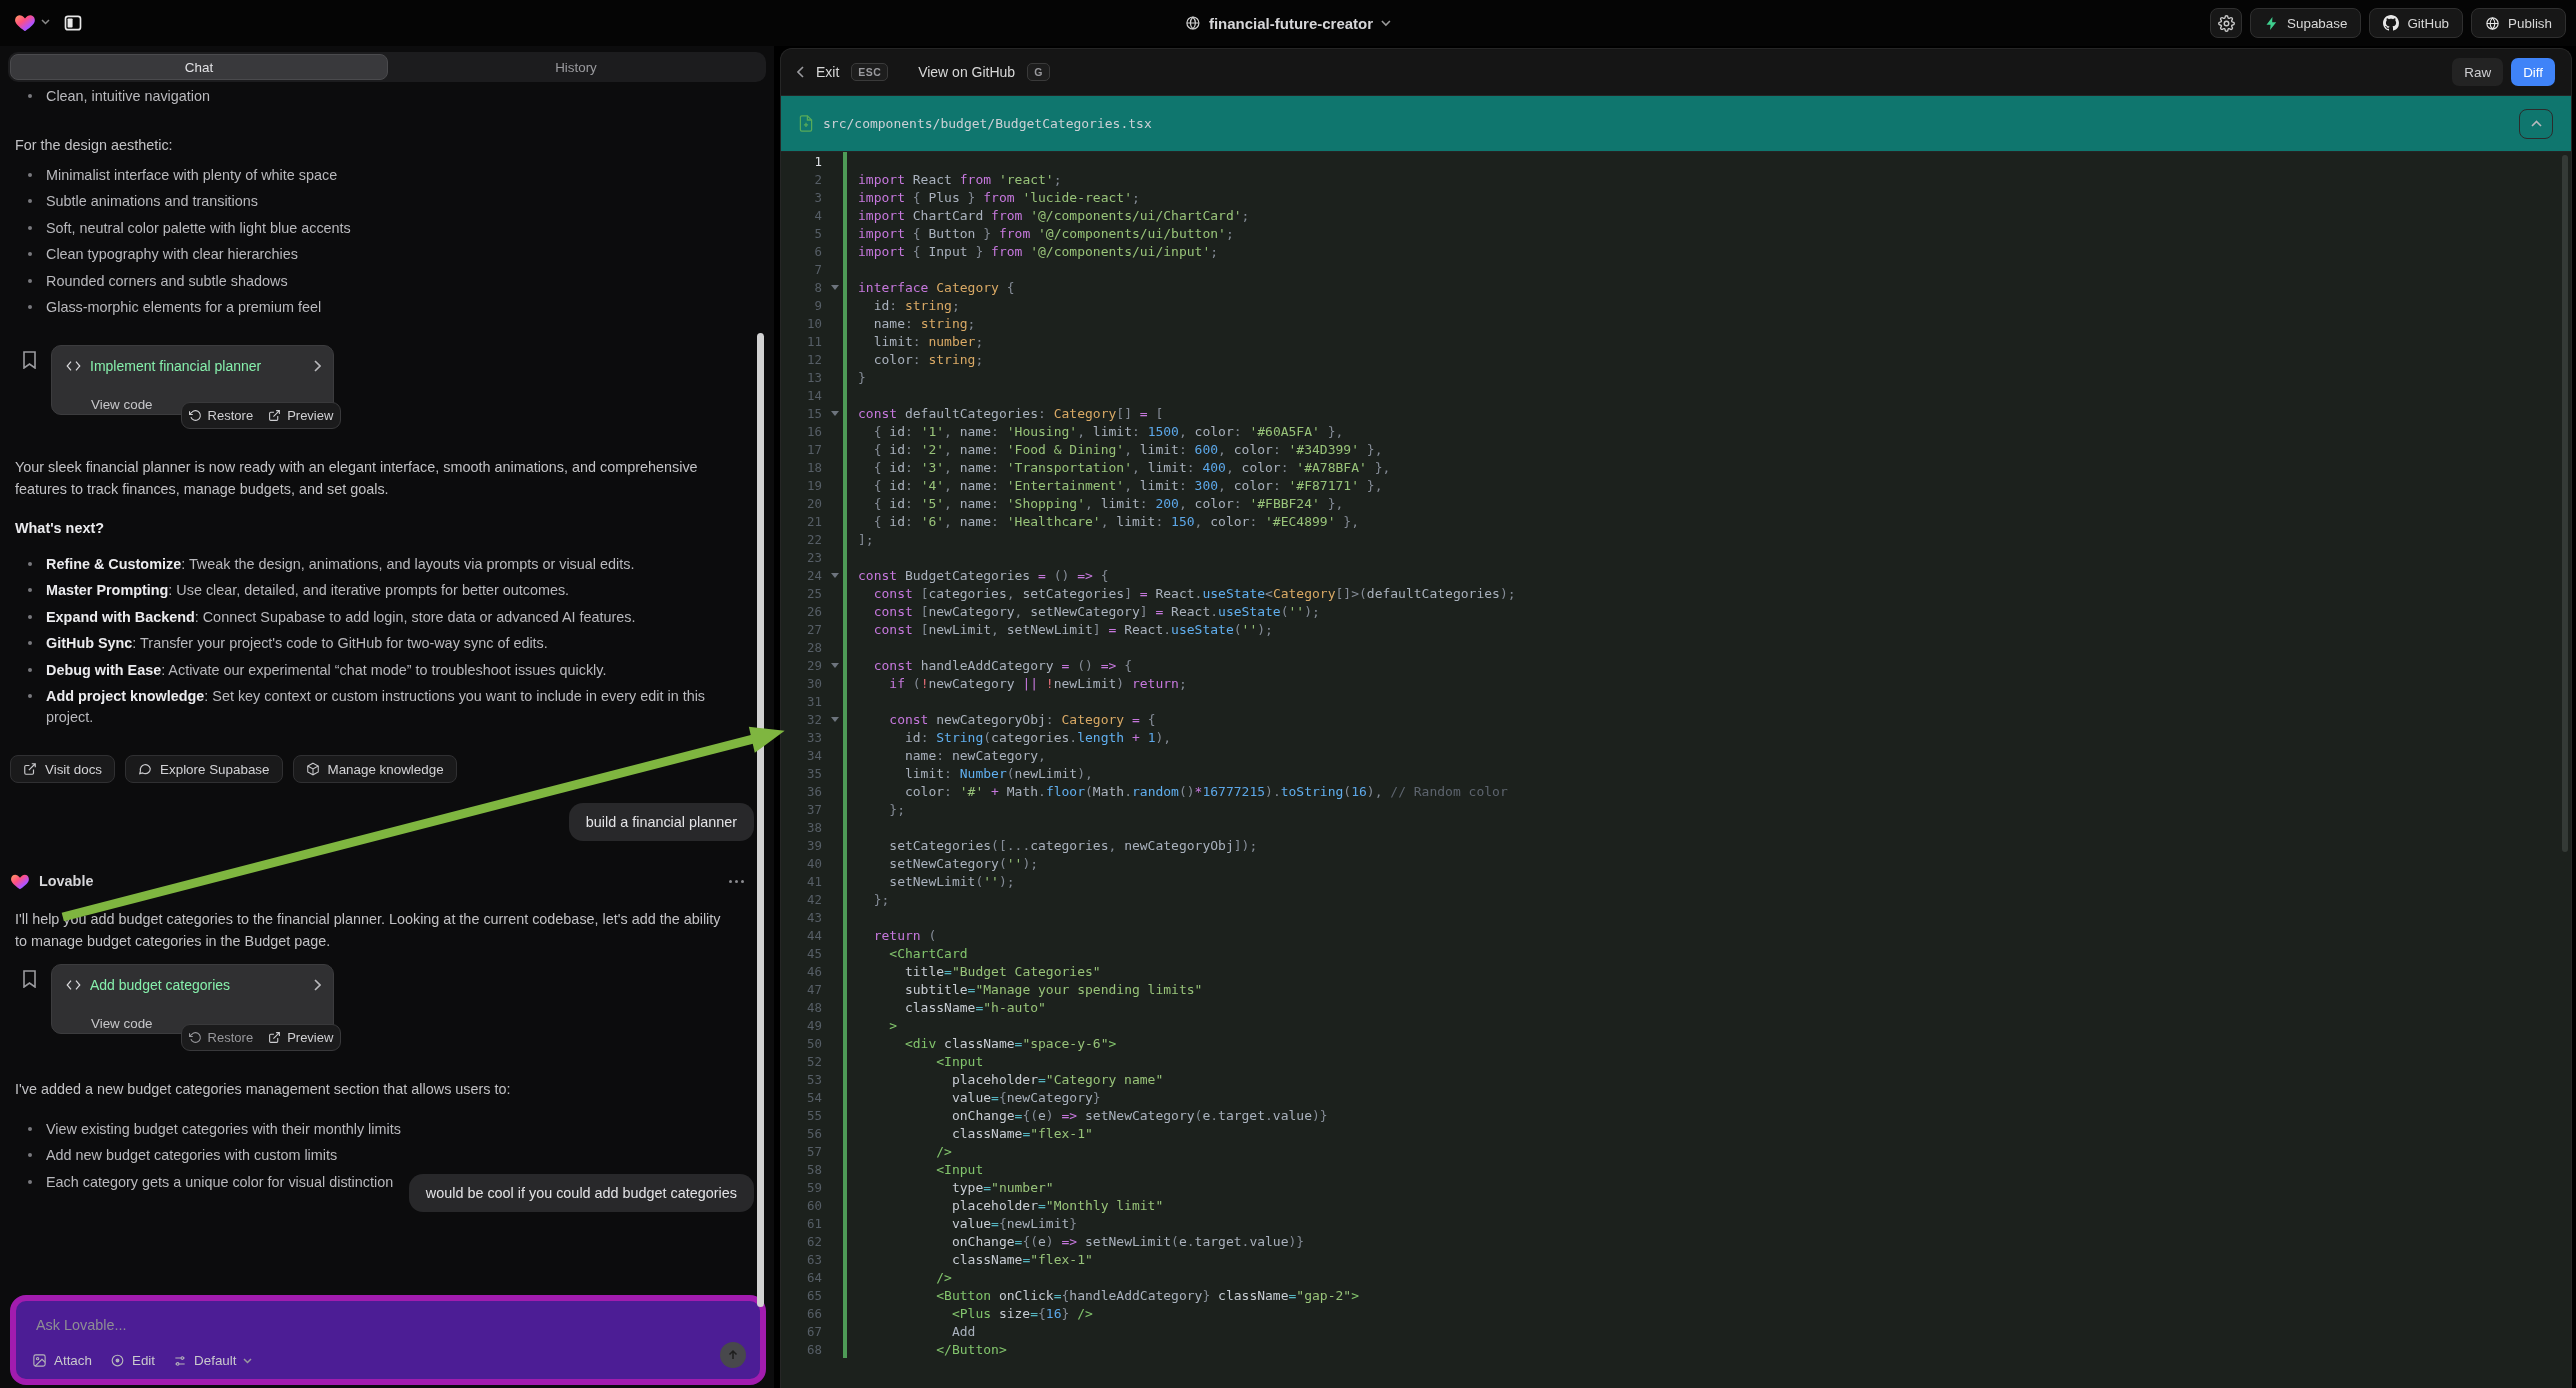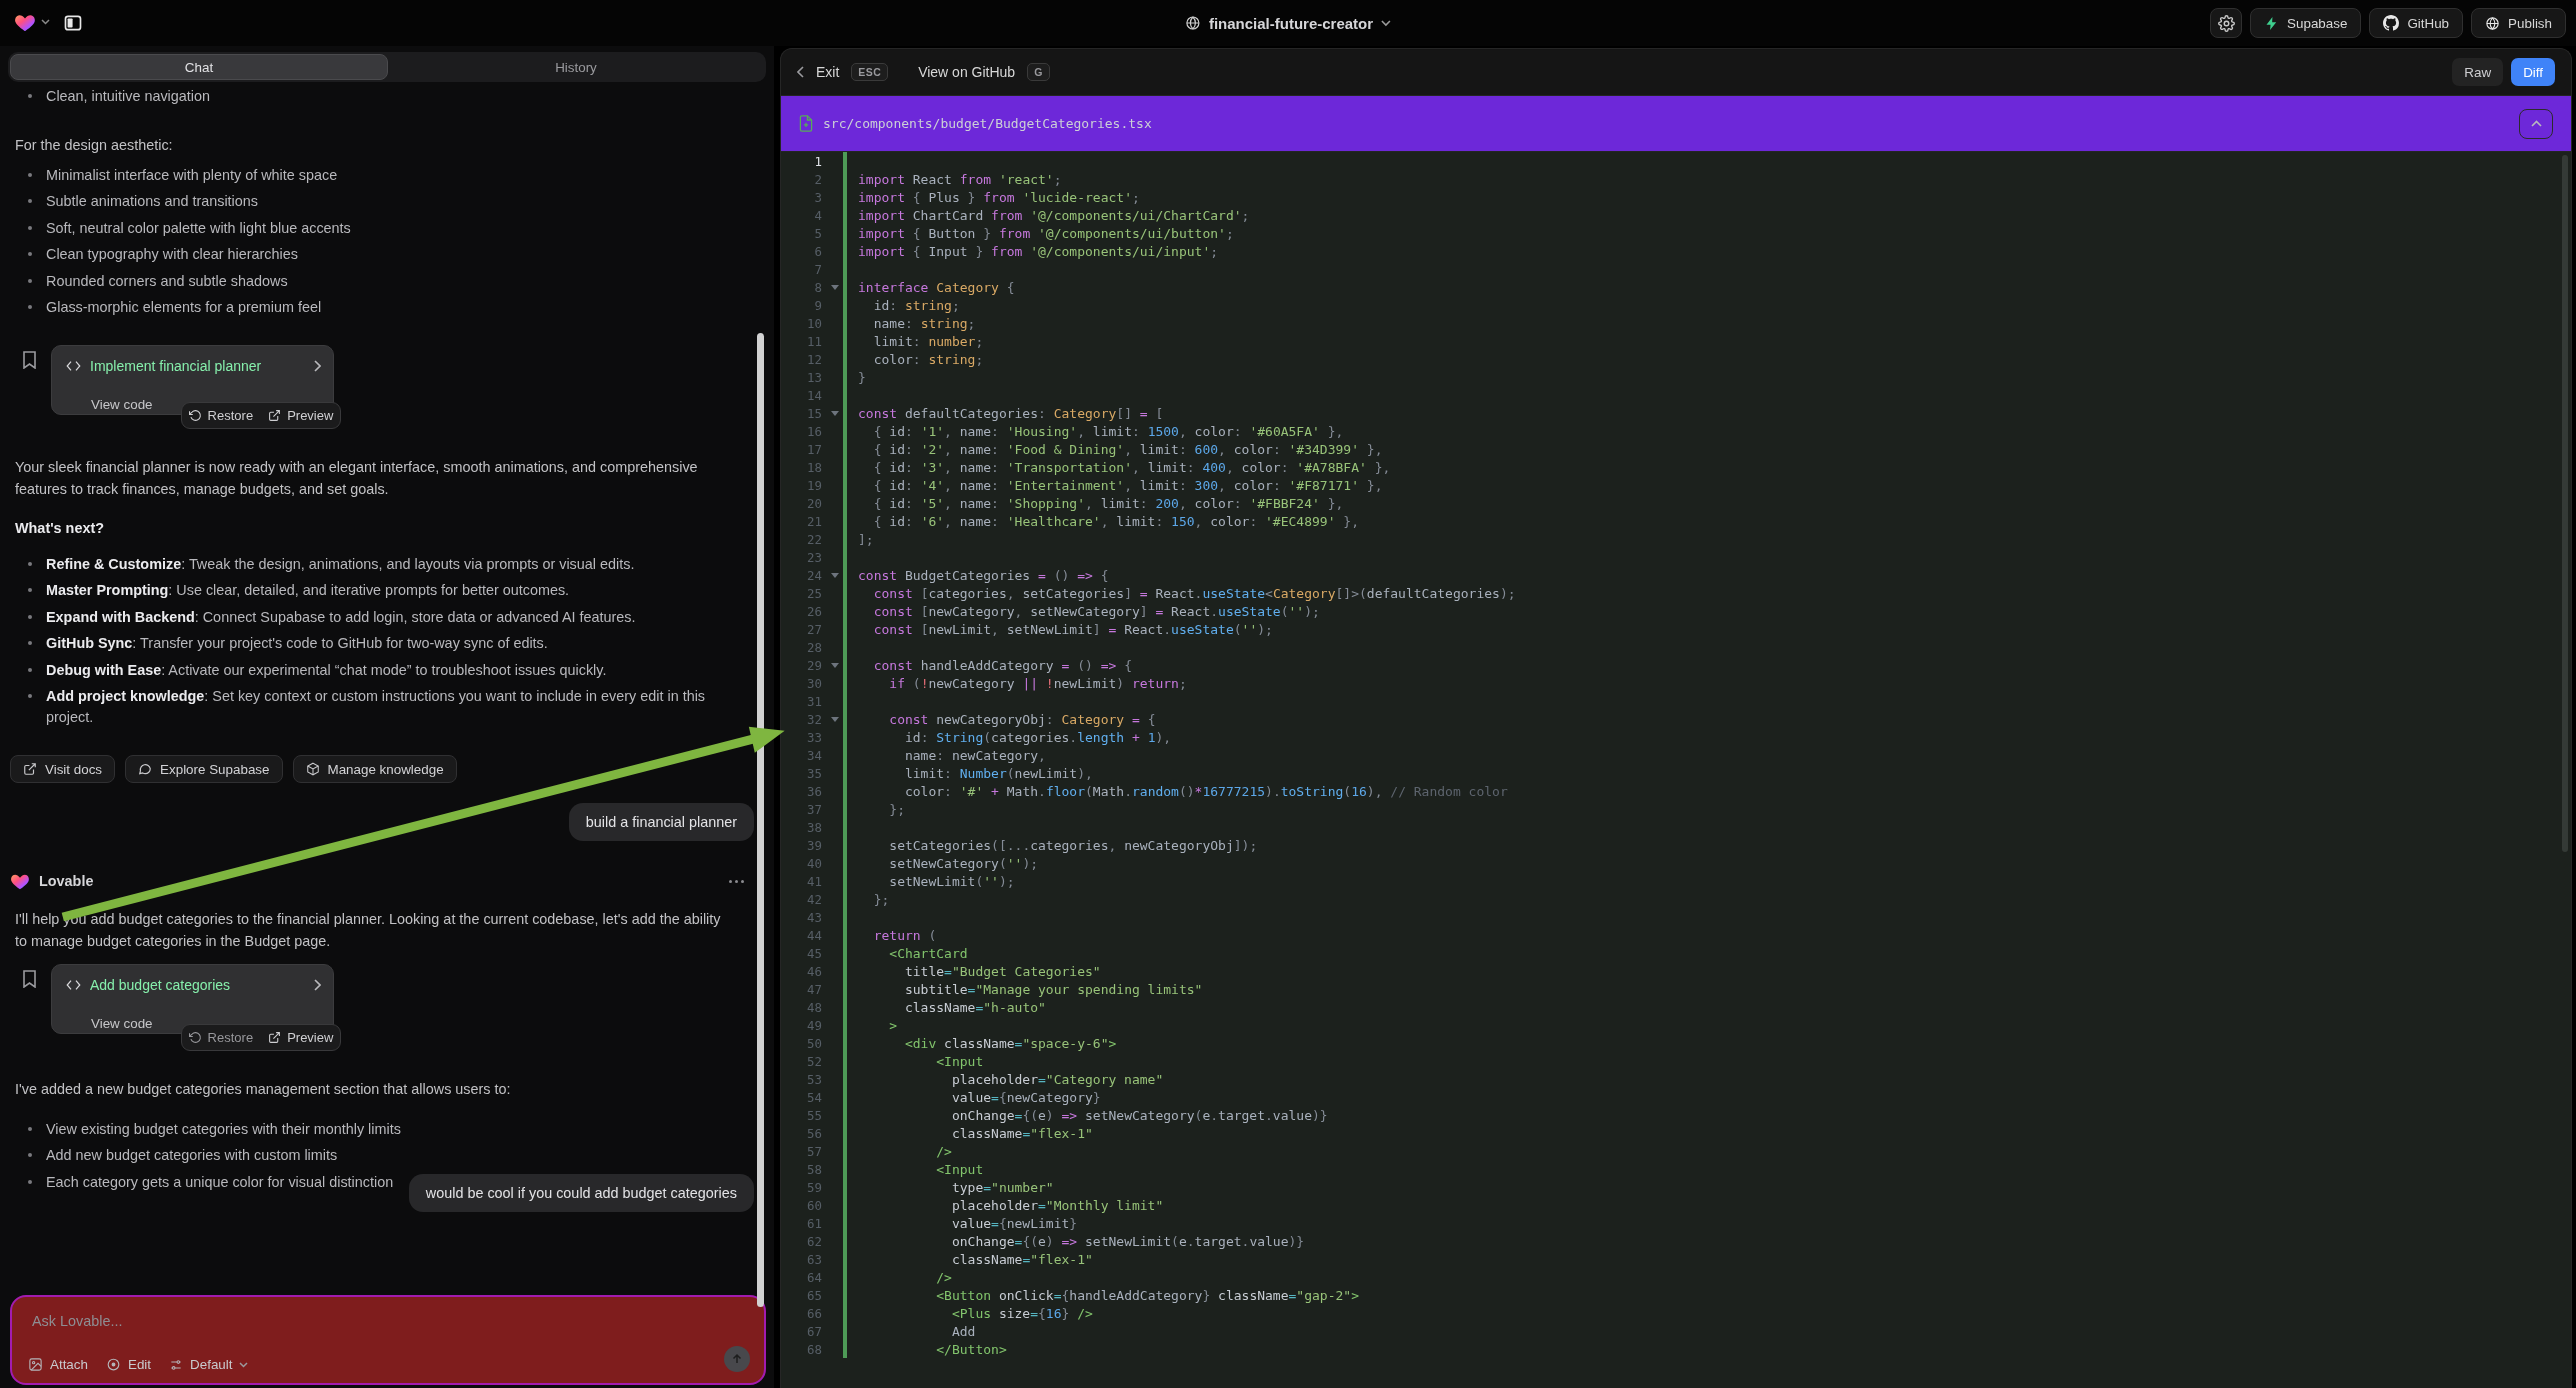--- a/index.html
+++ b/index.html
@@ -46,34 +46,34 @@
   #foot-btns { position:absolute; left:10px; top:709px; display:flex; gap:10px; }
 
   .bubble { position:absolute; right:20px; background:#28282a; border-radius:14px; padding:11px 17px; font-size:14.4px; color:#e3e3e6; white-space:nowrap; }
 
   #lovable-hdr { position:absolute; left:10px; top:826px; width:744px; display:flex; align-items:center; gap:9px; font-size:14.4px; font-weight:600; color:#d6d6d9; }
   #more-dots { margin-left:auto; display:flex; gap:3px; padding-right:10px; }
   #more-dots i { width:3px; height:3px; border-radius:50%; background:#8a8a8e; }
 
   #chat-scrollbar { position:absolute; left:757px; top:287px; width:7px; height:974px; background:#d2d2d2; border-radius:4px; z-index:30; }
 
-  #ask-box { position:absolute; left:10px; top:1249px; width:756px; height:90px; background:#7f1d1d; border:2px solid #a21caf; border-radius:16px; }
+  #ask-box { position:absolute; left:10px; top:1249px; width:756px; height:90px; background:#4c1d95; border:6px solid #a21caf; border-radius:16px; }
   #ask-ph { position:absolute; left:20px; top:16px; font-size:14.4px; color:#8e8e93; }
   #ask-controls { position:absolute; left:16px; bottom:11px; display:flex; align-items:center; gap:18px; font-size:13.4px; color:#c9c9cd; }
   .ask-ctl { display:flex; align-items:center; gap:7px; }
   #send-btn { position:absolute; right:14px; bottom:11px; width:26px; height:26px; border-radius:50%; background:#48484c; display:flex; align-items:center; justify-content:center; }
 
   
   #panel { position:absolute; left:780px; top:48px; width:1792px; height:1340px; background:#151515; border:1px solid #262626; border-bottom:none; border-radius:12px 12px 0 0; overflow:hidden; }
   #panel-hdr { position:absolute; left:0; top:0; width:100%; height:46px; display:flex; align-items:center; padding:0 16px; gap:12px; color:#d8d8d8; font-size:14px; }
   .kbd { font-size:10.5px; color:#9a9a9e; background:#1d1d1d; border:1px solid #3a3a3a; border-radius:5px; padding:2px 6px; font-weight:700; letter-spacing:0.4px; }
   #hdr-right { margin-left:auto; display:flex; gap:8px; }
   #raw-btn { height:28px; padding:0 12px; display:flex; align-items:center; background:#232323; border-radius:7px; color:#cfcfd2; font-size:13.4px; }
   #diff-btn { height:28px; padding:0 12px; display:flex; align-items:center; background:#3f83f8; border-radius:7px; color:#fff; font-size:13.4px; }
-  #file-bar { position:absolute; left:0; top:46px; width:100%; height:57px; background:#6d28d9; border-top:1px solid #242424; border-bottom:1px solid #242424; display:flex; align-items:center; padding:0 18px; gap:10px; }
+  #file-bar { position:absolute; left:0; top:46px; width:100%; height:57px; background:#0f766e; border-top:1px solid #242424; border-bottom:1px solid #242424; display:flex; align-items:center; padding:0 18px; gap:10px; }
   #file-path { font-family:"DejaVu Sans Mono",monospace; font-size:13px; color:#ccd0d6; }
   #collapse-btn { margin-left:auto; width:34px; height:30px; border:1px solid #2c2c2c; border-radius:8px; display:flex; align-items:center; justify-content:center; color:#b9b9bd; }
 
   #code { position:absolute; left:0; top:103px; width:100%; height:1238px; background:#1c211d; font-family:"DejaVu Sans Mono",monospace; font-size:13px; }
   .cl { display:flex; height:18px; align-items:center; }
   .ln { width:46px; text-align:right; padding-right:5px; color:#565e66; flex:none; font-size:12.4px; }
   .ln.bright { color:#dfe3e8; }
   .fold { width:16px; flex:none; display:flex; justify-content:center; }
   .fold i { width:0; height:0; border-left:4px solid transparent; border-right:4px solid transparent; border-top:5px solid #6d747d; }
   .gbar { width:4px; align-self:stretch; background:#4e9b57; flex:none; }

